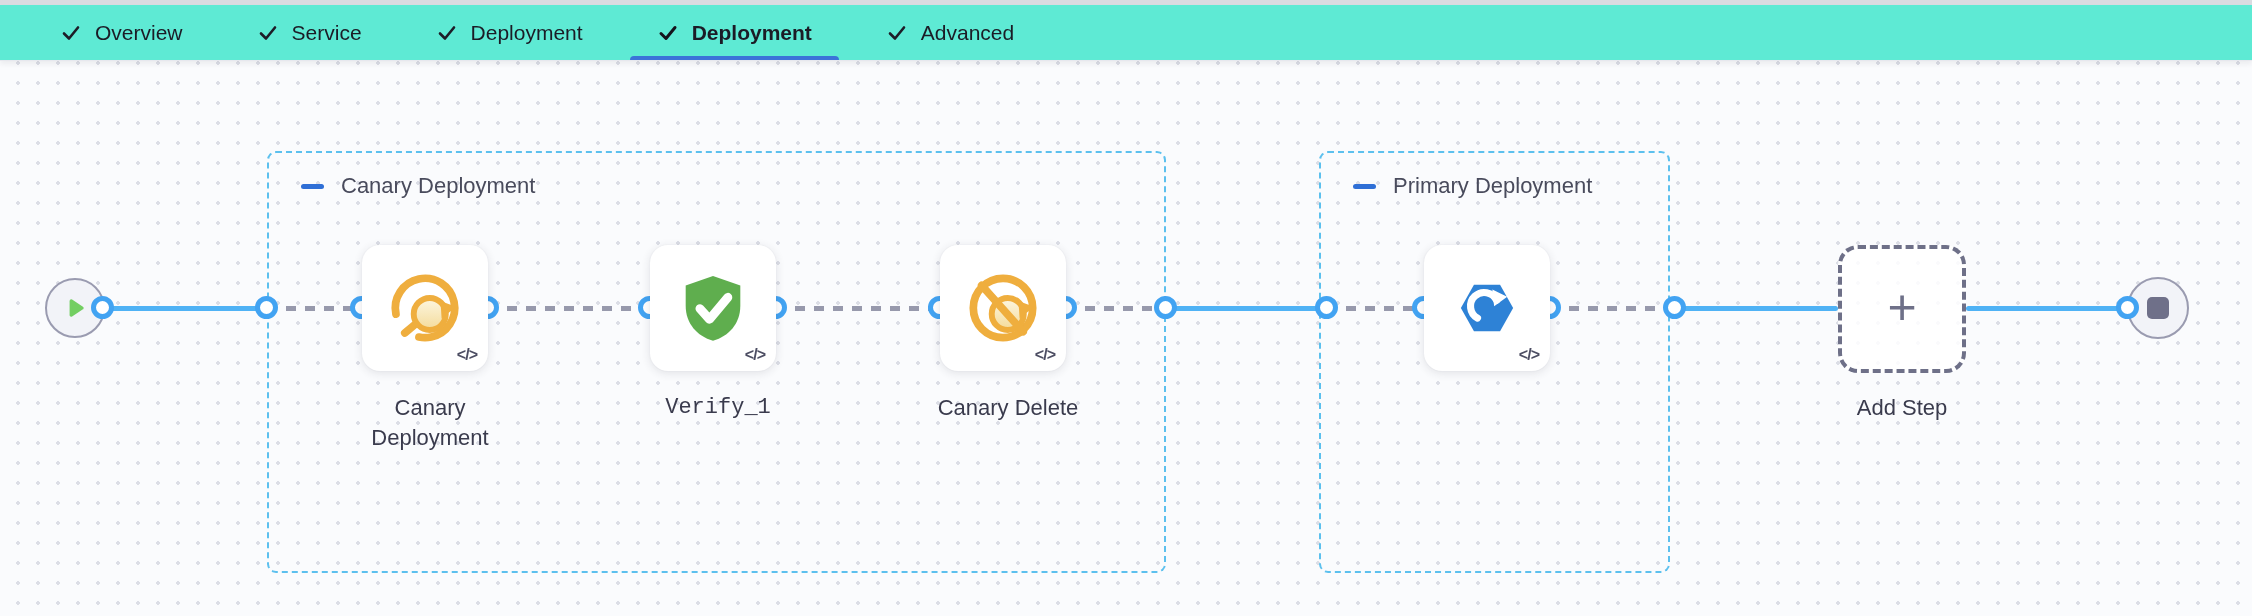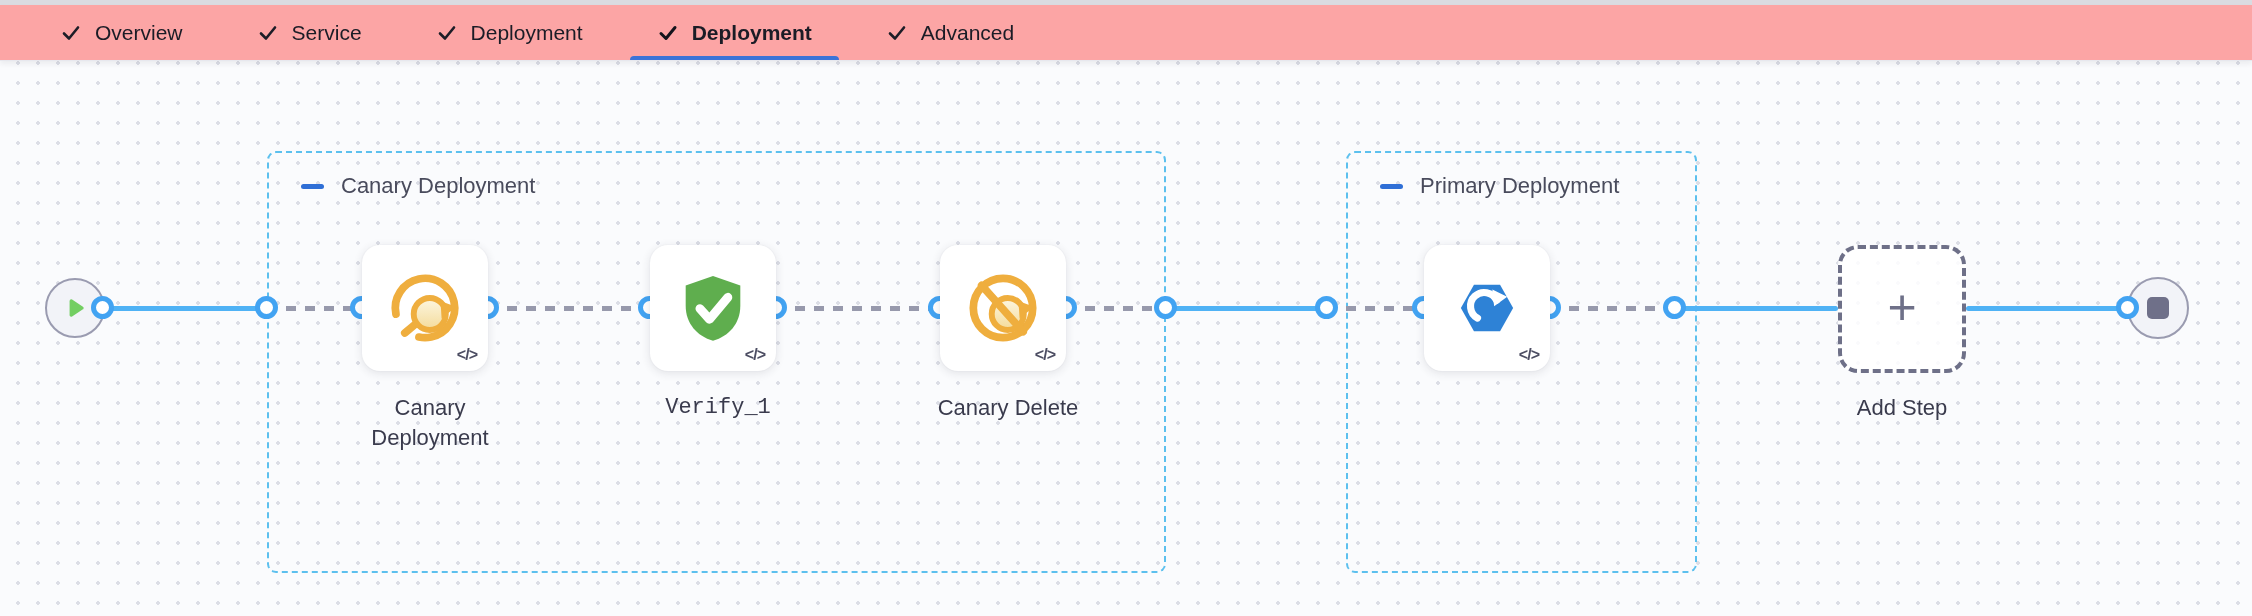--- a/index.html
+++ b/index.html
@@ -2,21 +2,21 @@
 <html><head>
 <meta charset="utf-8">
 <style>
   * { margin:0; padding:0; box-sizing:border-box; }
   html,body { width:2252px; height:616px; background:#ffffff; font-family:"Liberation Sans", sans-serif; overflow:hidden; }
   #app { position:relative; width:2252px; height:616px; }
 
   .top-strip { height:5px; background:#dadbe1; }
 
   .topbar {
-    position:relative; height:56px; background:#fca5a5;
+    position:relative; height:56px; background:#5eead4;
     display:flex; align-items:stretch; padding-left:30px; gap:14px;
     border-bottom:1px solid #e7e8ee;
     box-shadow:0 3px 5px rgba(40,41,61,0.07);
     z-index:5;
   }
   .tab {
     position:relative; display:flex; align-items:center; gap:13px;
     padding:0 30px; font-size:21px; color:#1b1c26; cursor:pointer; white-space:nowrap;
   }
   .tab .check { width:22px; height:22px; flex:0 0 auto; }
@@ -131,21 +131,21 @@
   </header>
 
   <div class="canvas">
 
     <div class="group" style="left:267px; width:899px;">
       <div class="group-header">
         <span class="collapse-btn"></span>
         <span class="group-label">Canary Deployment</span>
       </div>
     </div>
-    <div class="group" style="left:1346px; width:351px;">
+    <div class="group" style="left:1319px; width:351px;">
       <div class="group-header">
         <span class="collapse-btn"></span>
         <span class="group-label">Primary Deployment</span>
       </div>
     </div>
 
     <div class="link solid" style="left:103px;  width:164px;"></div>
     <div class="link dashed" style="left:267px;  width:95px;"></div>
     <div class="link dashed" style="left:488px;  width:162px;"></div>
     <div class="link dashed" style="left:776px;  width:164px;"></div>

